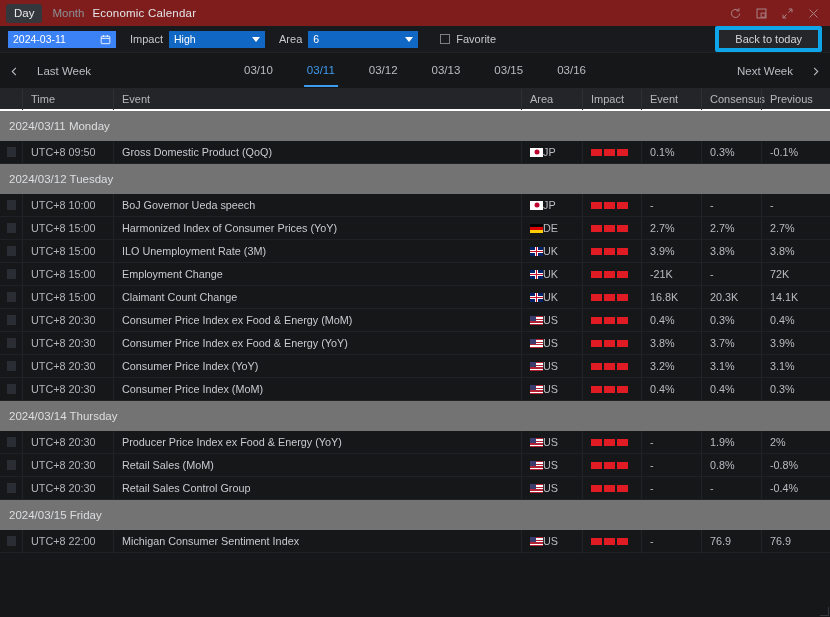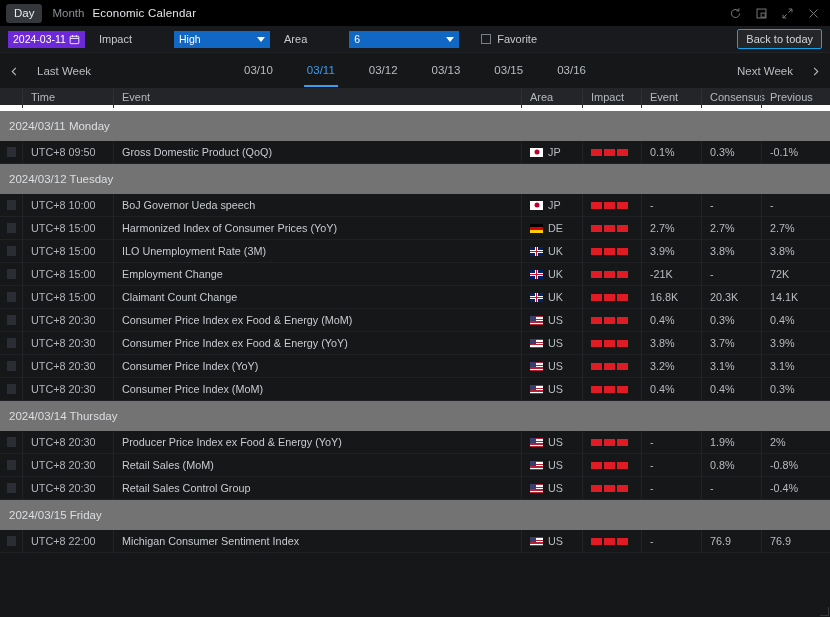--- a/index.html
+++ b/index.html
@@ -8,21 +8,21 @@
     background: #18191b;
     font-family: "Liberation Sans", sans-serif;
     color: #c9cbcf;
     overflow: hidden;
   }
   #app { width: 830px; height: 617px; position: relative; display: flex; flex-direction: column; background:#161719; }
 
   
   .titlebar {
     height: 26px; flex: 0 0 26px;
-    background: #000000;
+    background: #7f1d1d;
     display: flex; align-items: center;
     padding: 0 6px 0 6px;
     position: relative;
   }
   .modetabs { display: flex; align-items: center; gap: 2px; }
   .modetab {
     font-size: 11.5px; padding: 3px 8px; border-radius: 3px;
     color: #8b9096; cursor: pointer; line-height: 13px;
   }
   .modetab.active { background: #34373c; color: #e8eaec; }
@@ -33,44 +33,43 @@
 
   
   .filterbar {
     height: 27px; flex: 0 0 27px;
     background: #191a1d;
     display: flex; align-items: center;
     padding: 0 8px;
     border-bottom: 1px solid #202225;
   }
   .datefield {
-    width: 77px; height: 17px; background: #6d28d9; color: #fff;
+    width: 108px; height: 17px; background: #3b82f6; color: #fff;
     font-size: 10.5px; display: flex; align-items: center;
     padding: 0 5px; position: relative; cursor: pointer;
   }
   .datefield .dtext { flex: 1; }
   .cal-icon { width: 11px; height: 11px; }
   .flabel { font-size: 11px; color: #c6c9cd; margin: 0 6px 0 14px; }
   .dropdown {
     height: 17px; background: #1167c4; color: #fff; font-size: 10.5px;
     display: flex; align-items: center; padding: 0 5px; cursor: pointer;
     position: relative;
-    margin-left: 36px;
   }
   .dropdown.impact { width: 96px; }
   .dropdown.area { width: 110px; }
   .dropdown .dval { flex: 1; }
   .caret { width: 0; height: 0; border-left: 4.5px solid transparent; border-right: 4.5px solid transparent; border-top: 5px solid #fff; }
   .fav { display: flex; align-items: center; gap: 6px; margin-left: 22px; cursor: pointer; }
   .chk { width: 10px; height: 10px; border: 1px solid #7b8086; background: transparent; }
   .fav span { font-size: 11px; color: #c6c9cd; }
   .btn-today {
     margin-left: auto; font-size: 11px; color: #d2d5d9;
-    border: 1px solid #0ea5e9; background: #242629;
-    padding: 3px 8px; border-radius: 2px; cursor: pointer; line-height: 12px;
+    border: 4px solid #0ea5e9; background: #242629;
+    padding: 3px 16px; border-radius: 2px; cursor: pointer; line-height: 12px;
   }
 
   
   .weeknav {
     height: 36px; flex: 0 0 36px;
     background: #161719;
     display: flex; align-items: center;
     padding: 0 10px; position: relative;
     border-bottom: 1px solid #232528;
   }
@@ -87,21 +86,21 @@
     height: 2px; background: #3d9bf0;
   }
   .wknav-right { margin-left: auto; }
 
   
   .thead {
     height: 22px; flex: 0 0 22px;
     background: #232528;
     display: flex; align-items: center;
     font-size: 11px; color: #b5b8bd;
-    border-bottom: 6px solid #ffffff;
+    border-bottom: 2px solid #ffffff;
   }
   .th { height: 22px; display: flex; align-items: center; padding-left: 8px; border-left: 1px solid #2e3034; }
   .th:first-child { border-left: none; }
   .c-star { width: 22px; flex: 0 0 22px; padding-left: 0; }
   .c-time { width: 91px; flex: 0 0 91px; }
   .c-event { width: 408px; flex: 0 0 408px; }
   .c-area { width: 61px; flex: 0 0 61px; }
   .c-impact { width: 59px; flex: 0 0 59px; }
   .c-actual { width: 60px; flex: 0 0 60px; }
   .c-cons { width: 60px; flex: 0 0 60px; }
@@ -122,21 +121,21 @@
   }
   .cell { height: 23px; display: flex; align-items: center; padding-left: 8px; border-left: 1px solid #212326; overflow: hidden; white-space: nowrap; }
   .cell:first-child { border-left: none; }
   .cell.c-star { justify-content: center; padding-left: 0; }
   .cell.c-event { color: #c7cacf; }
   .cell.c-time { color: #b2b5ba; }
 
   .starbox { width: 9px; height: 10px; background: #2a2d33; display: block; cursor: pointer; }
 
   
-  .flagwrap { display: flex; align-items: center; gap: 5px; }
+  .flagwrap { display: flex; align-items: center; }
   .flag { width: 13px; height: 9px; display: inline-block; position: relative; overflow: hidden; border: 0; flex: 0 0 13px; }
   .flag.jp { background: #fff; }
   .flag.jp::after { content:""; position:absolute; left:50%; top:50%; transform:translate(-50%,-50%); width:5px; height:5px; border-radius:50%; background:#bc002d; }
   .flag.de { background: linear-gradient(to bottom, #000 0 33.3%, #dd0000 33.3% 66.6%, #ffce00 66.6% 100%); }
   .flag.uk { background:#012169; }
   .flag.uk::before {
     content:""; position:absolute; inset:0;
     background:
       linear-gradient(to bottom, transparent 38%, #fff 38% 62%, transparent 62%),
       linear-gradient(to right, transparent 38%, #fff 38% 62%, transparent 62%);

